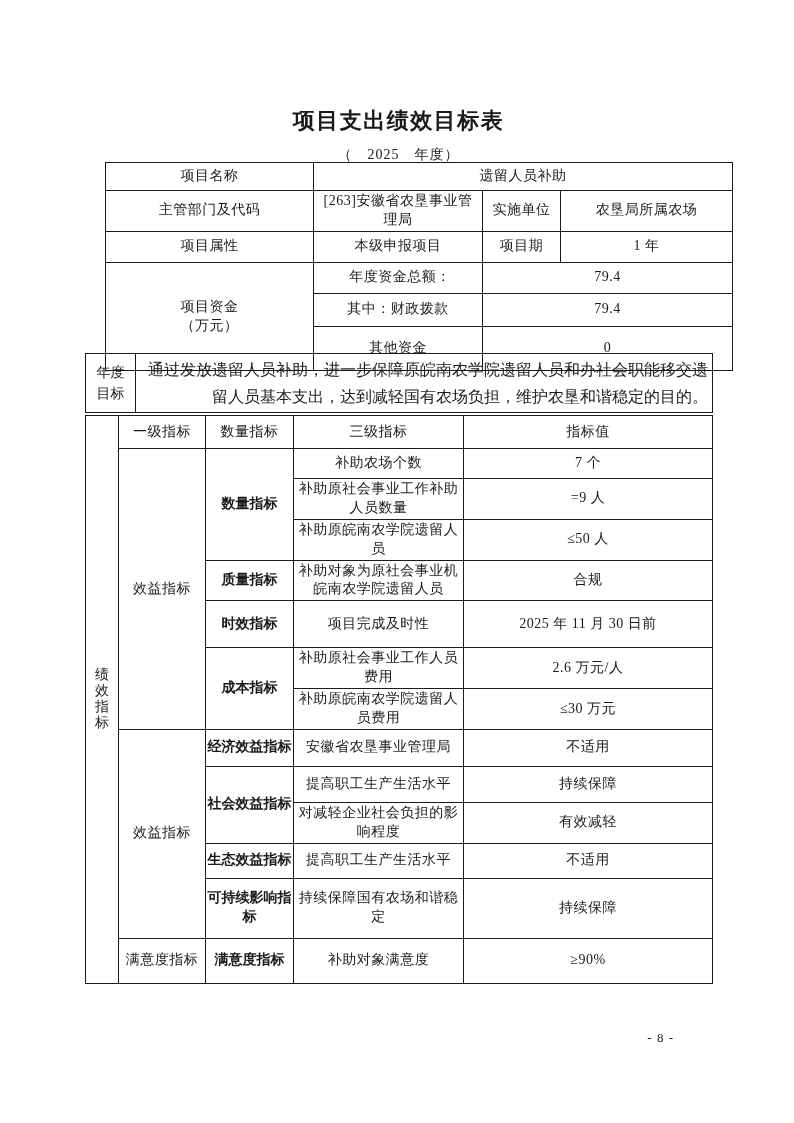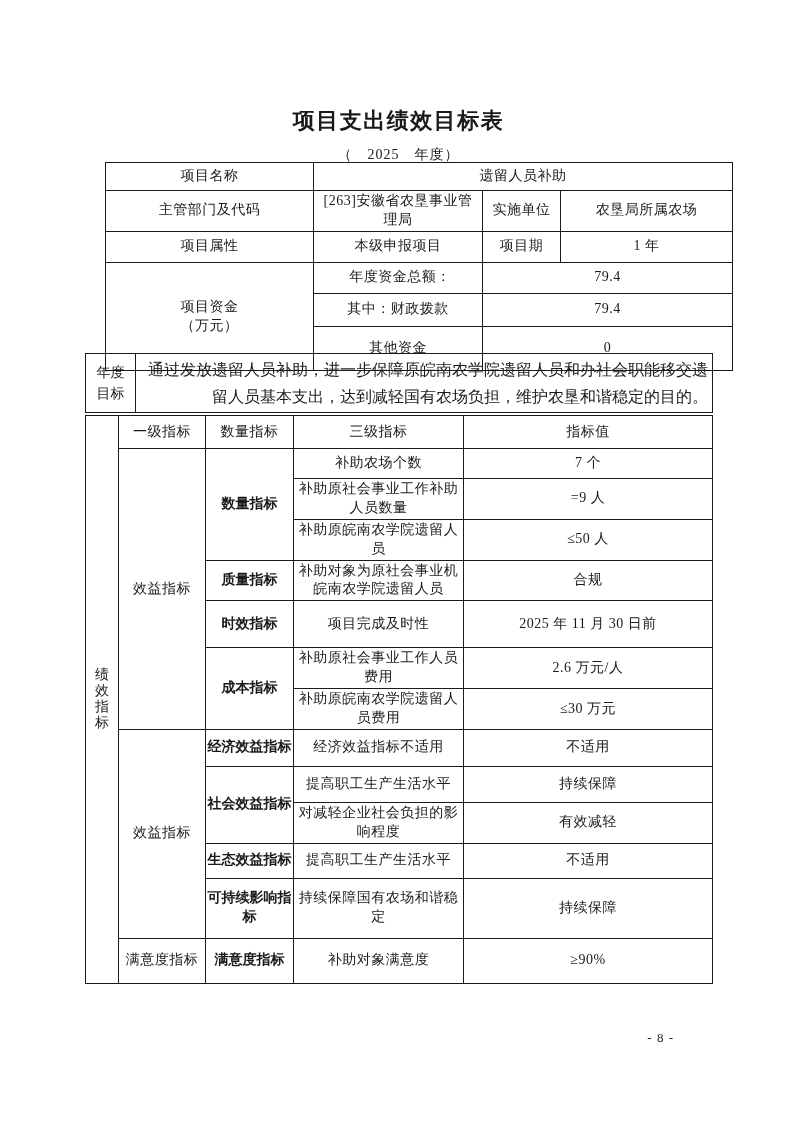--- a/index.html
+++ b/index.html
@@ -167,21 +167,21 @@
       <td>补助原社会事业工作人员费用</td>
       <td>2.6 万元/人</td>
     </tr>
     <tr style="height:30px">
       <td>补助原皖南农学院遗留人员费用</td>
       <td>≤30 万元</td>
     </tr>
     <tr style="height:37px">
       <td rowspan="5">效益指标</td>
       <td class="l2">经济效益指标</td>
-      <td>经济效益指标不适用</td>
+      <td>安徽省农垦事业管理局</td>
       <td>不适用</td>
     </tr>
     <tr style="height:36px">
       <td rowspan="2" class="l2">社会效益指标</td>
       <td>提高职工生产生活水平</td>
       <td>持续保障</td>
     </tr>
     <tr style="height:37px">
       <td>对减轻企业社会负担的影响程度</td>
       <td>有效减轻</td>

